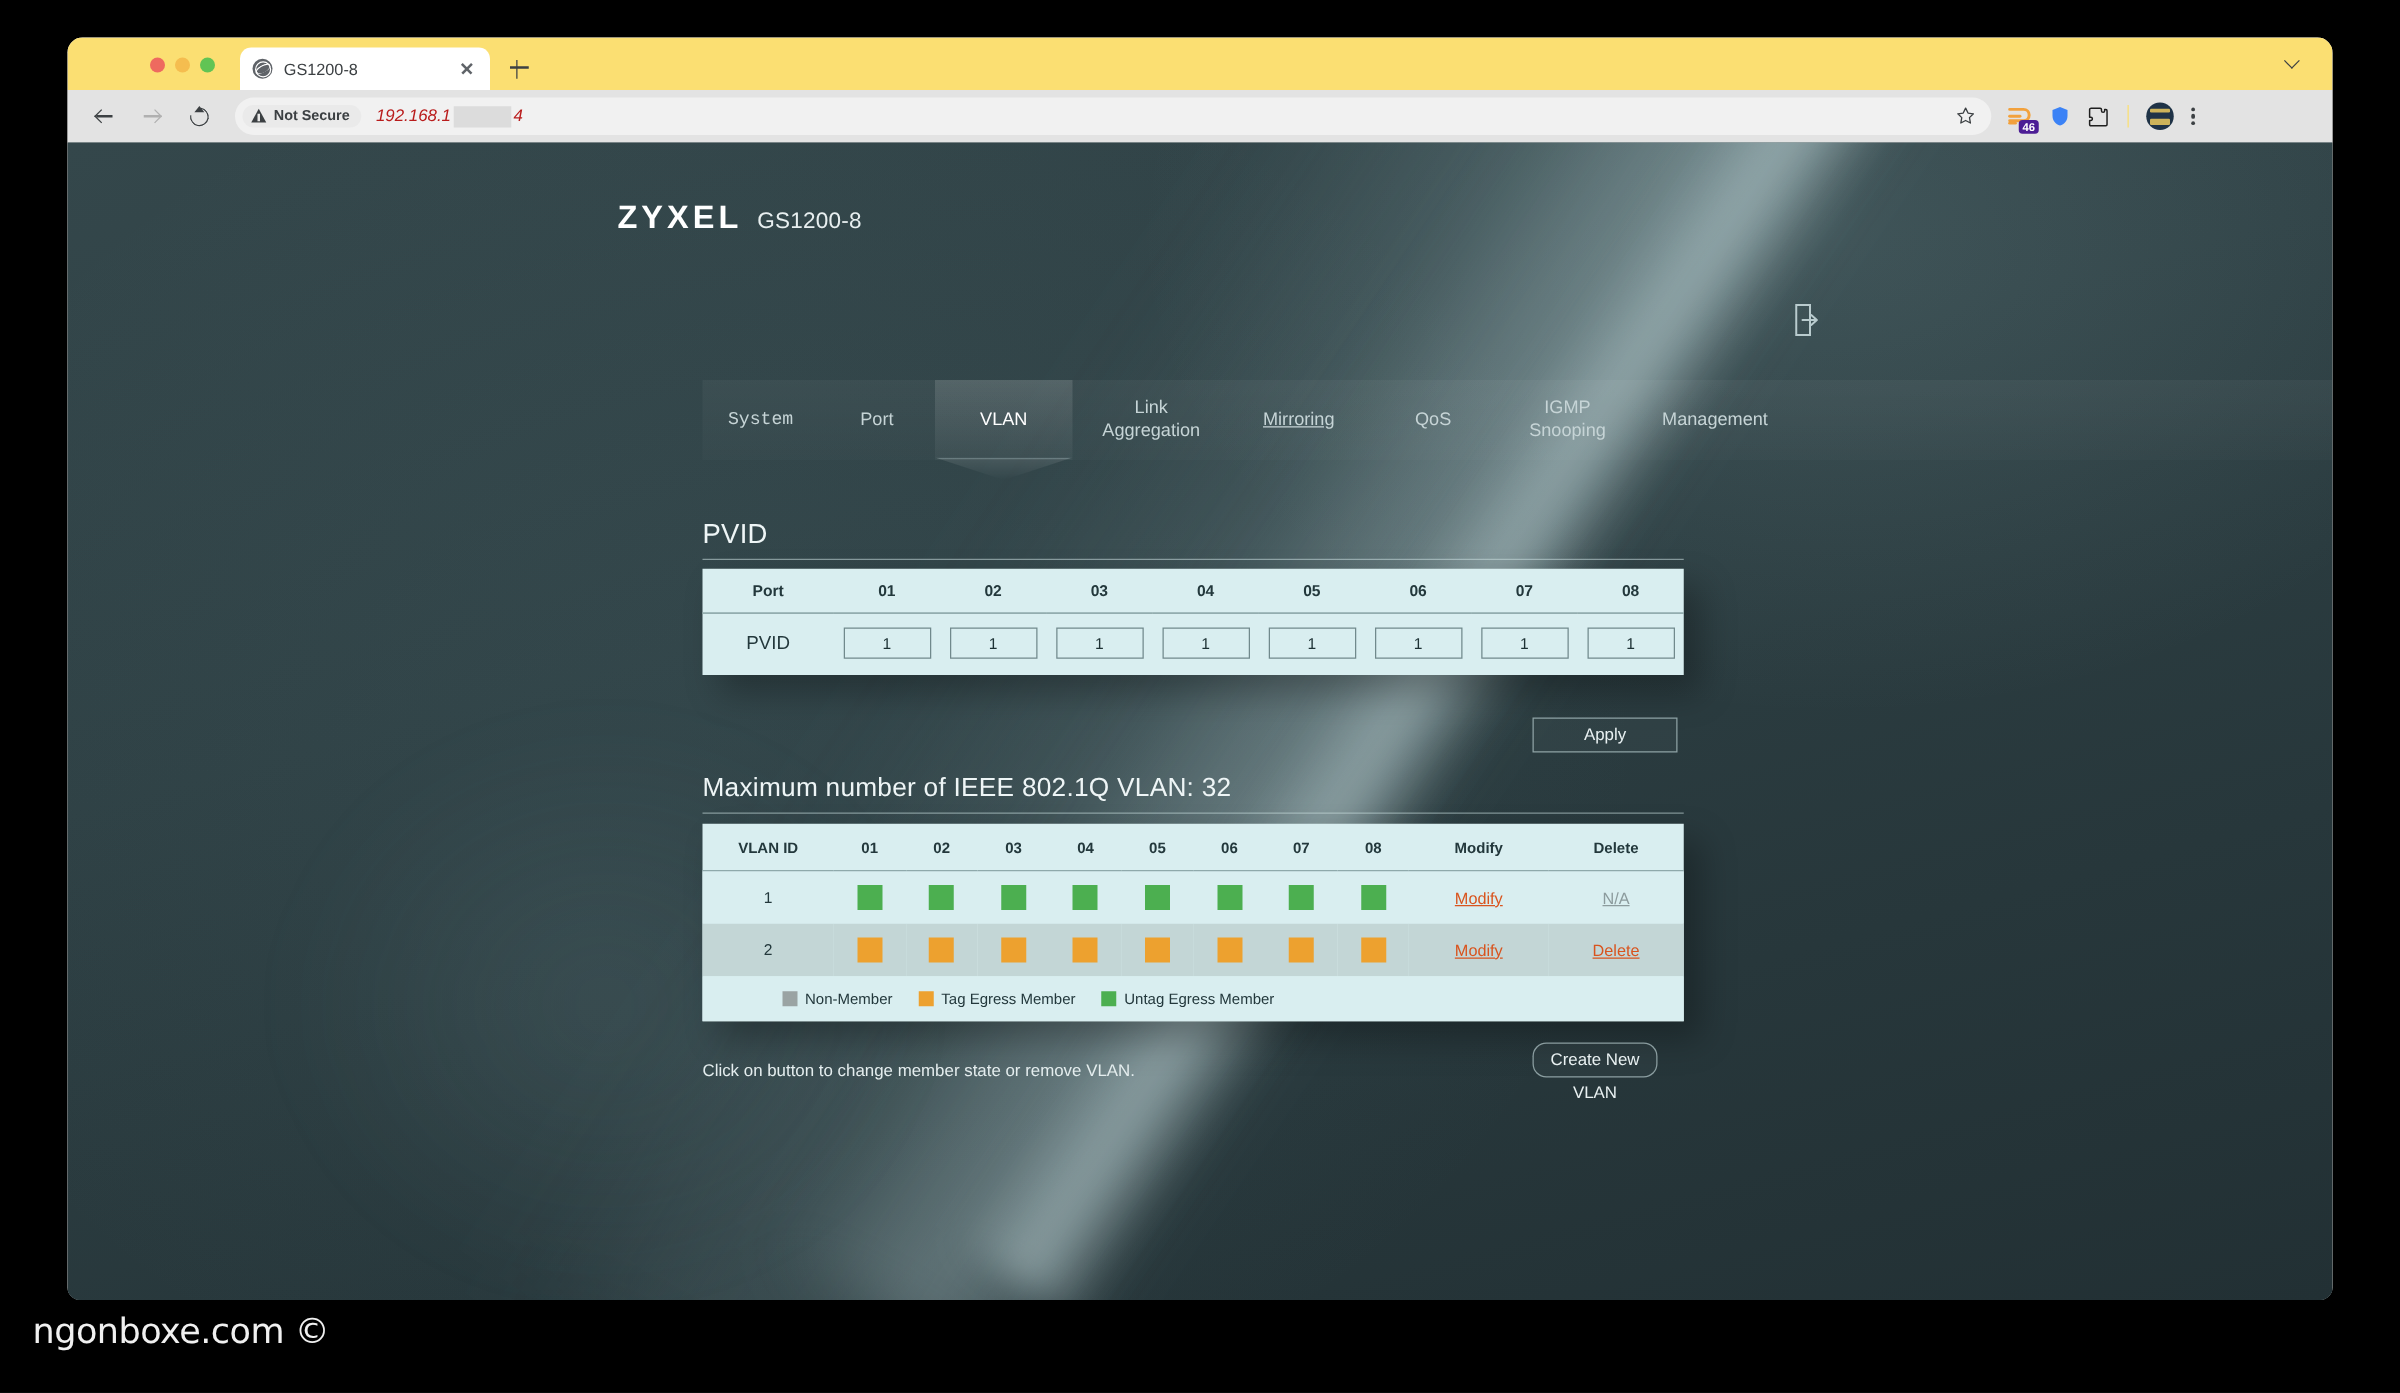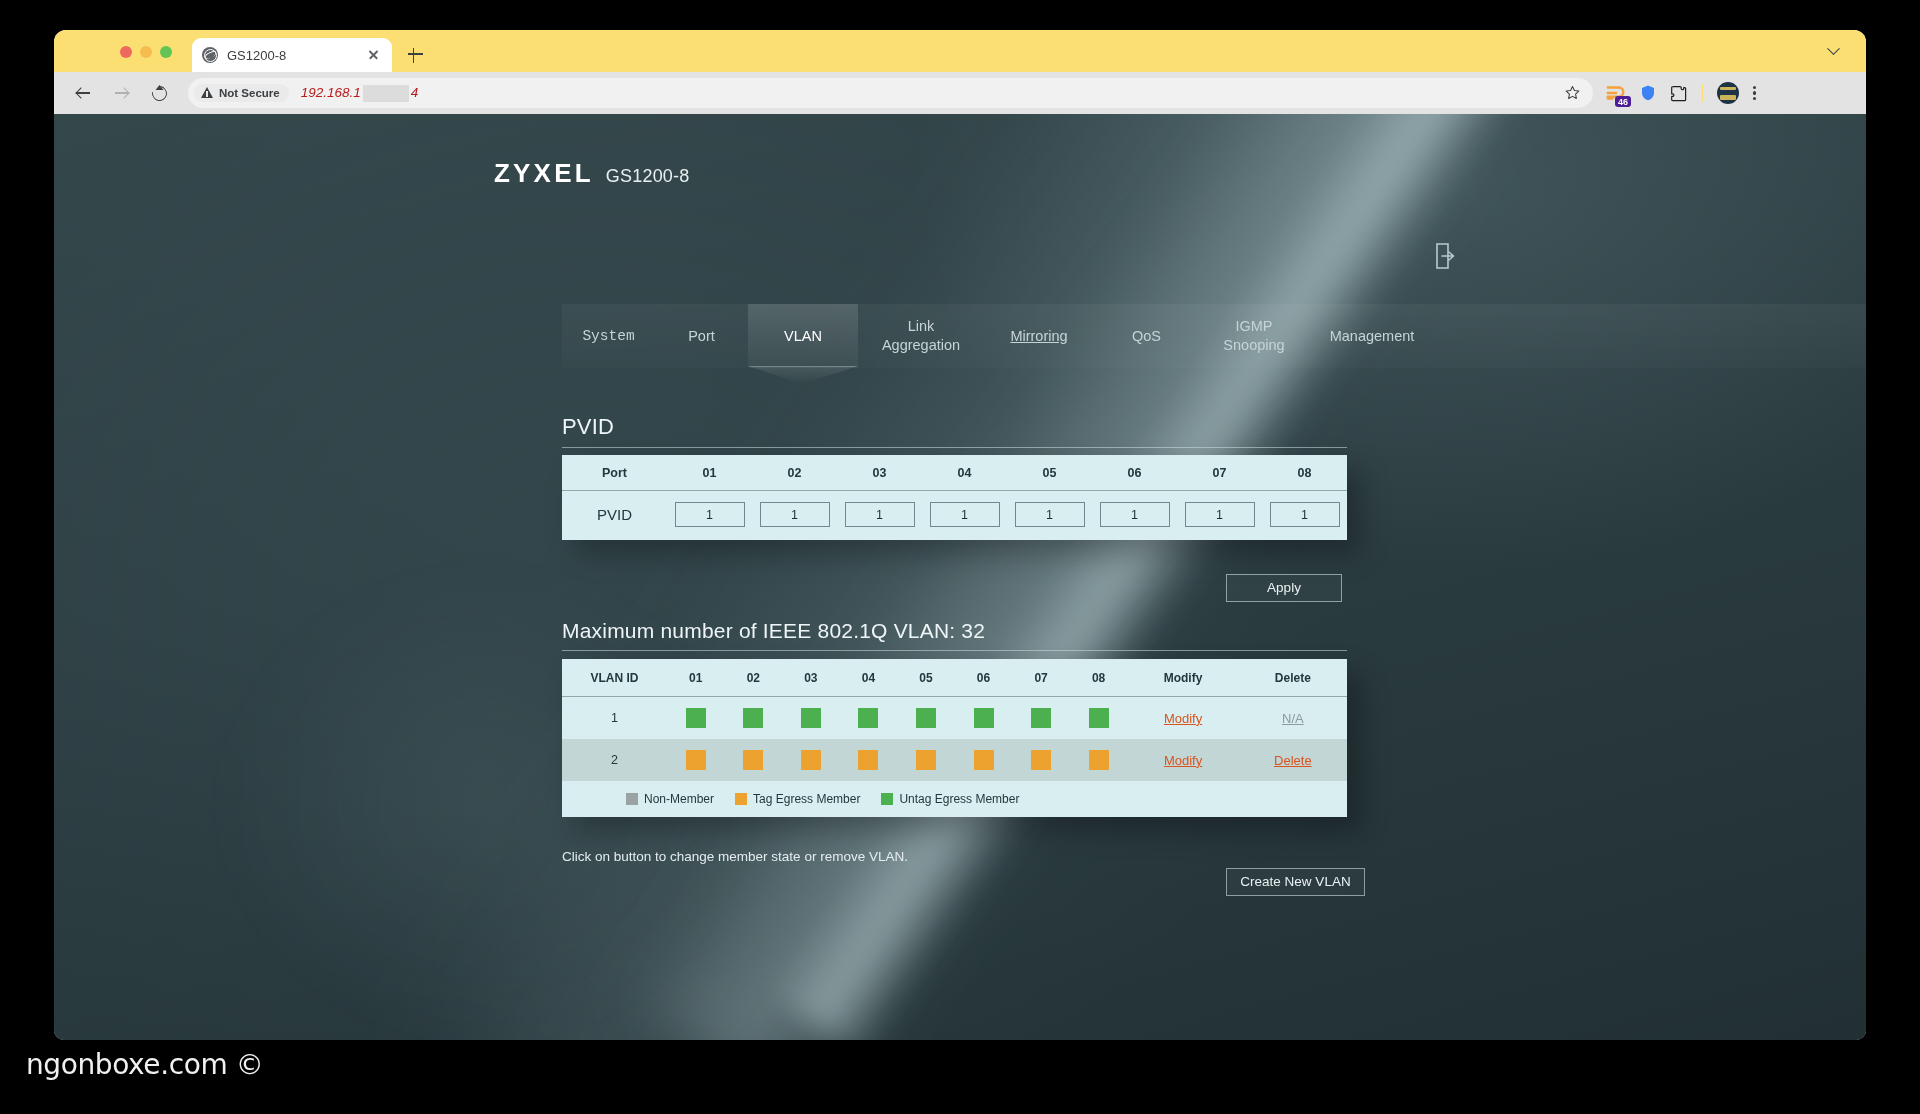--- a/index.html
+++ b/index.html
@@ -333,21 +333,21 @@
   .legend-swatch { width:12px; height:12px; display:inline-block; }
 
   
   .ghost-btn {
     position:absolute; border:1px solid rgba(205,226,228,0.6);
     background:rgba(255,255,255,0.03); color:#e9f1f2;
     font-size:13.5px; text-align:center; cursor:pointer;
     font-family:"Liberation Sans", sans-serif;
   }
   #apply-btn       { left:1172px; top:460px; width:116px; height:28px; line-height:26px; }
-  #create-vlan-btn { left:1172px; top:754px; width:139px; height:28px; line-height:26px; }
+  #create-vlan-btn { left:1172px; top:720px; width:100px; height:28px; line-height:26px;border-radius:11px; }
 
   #hint-text {
     position:absolute; left:508px; top:735px; font-size:13.5px; color:#e4edee;
   }
 </style>
 </head>
 <body>
 
 <div id="desktop">
 

